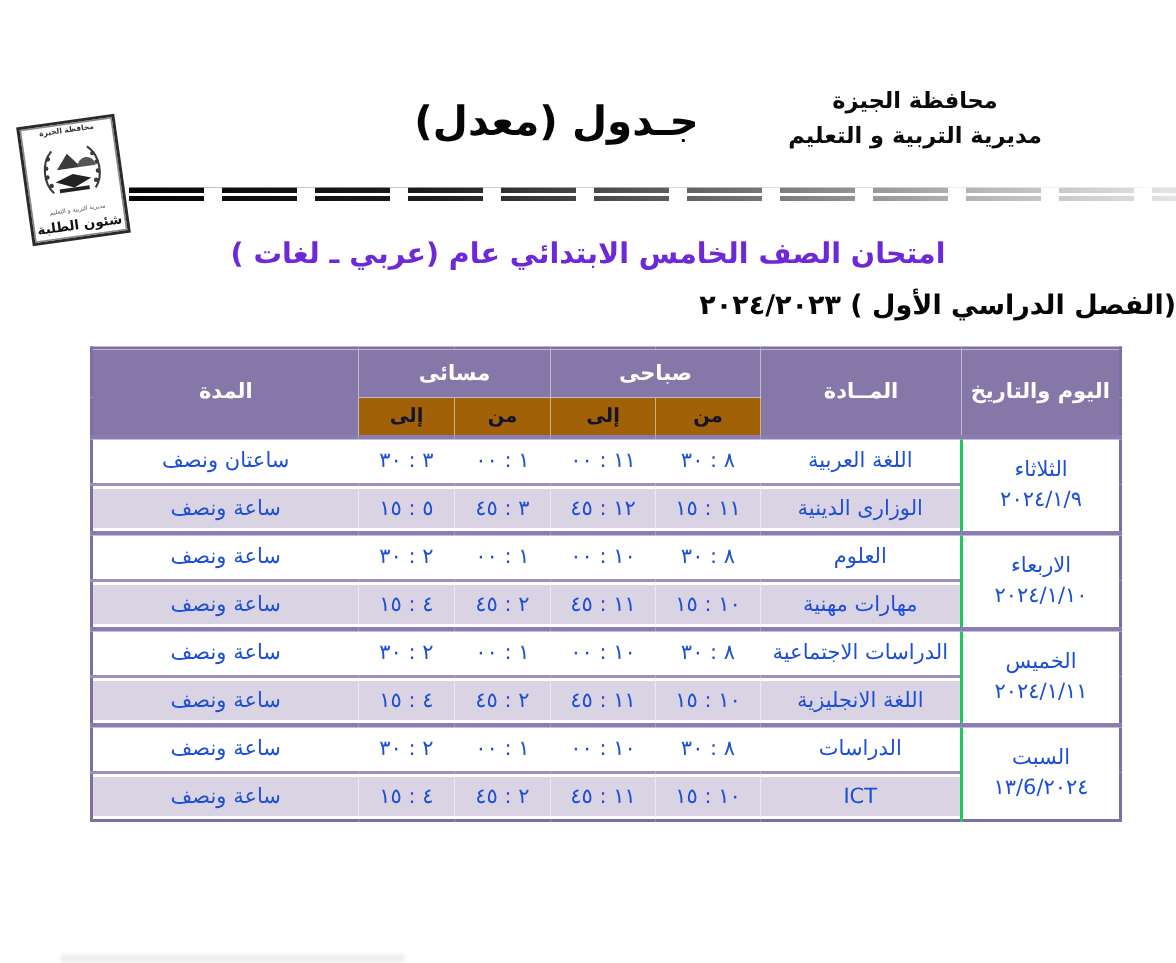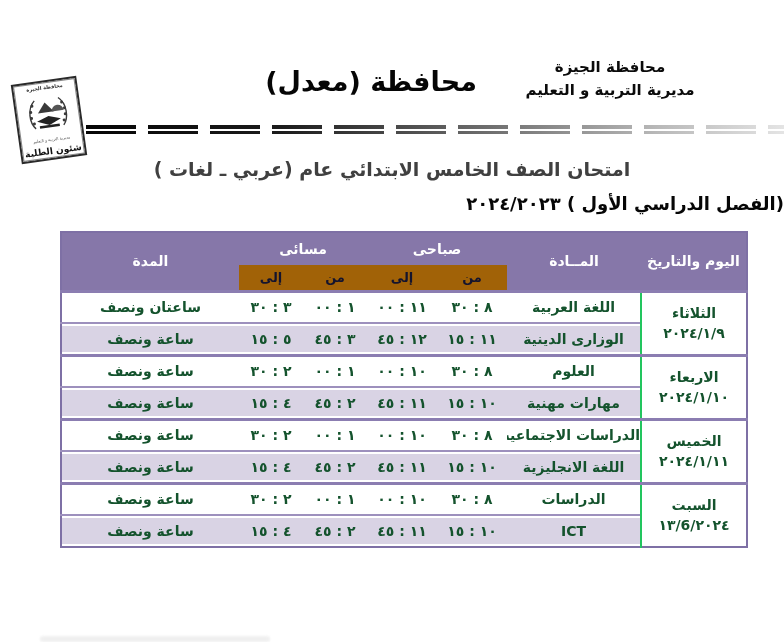--- a/index.html
+++ b/index.html
@@ -20,40 +20,40 @@
   .stamp-mid { font-size:4px; color:#555; white-space:nowrap; }
   .stamp-bottom { font-size:9px; font-weight:bold; color:#111; white-space:nowrap; }
   .divider { position:absolute; top:125px; left:86px; width:698px; height:9px;
              background-image:
                repeating-linear-gradient(to right, rgba(0,0,0,0) 0 50px, #fff 50px 62px),
                linear-gradient(to bottom, rgba(0,0,0,0) 0 3.5px, #fff 3.5px 5.5px, rgba(0,0,0,0) 5.5px),
                linear-gradient(to right, #050505 0%, #1c1c1c 28%, #6f6f6f 58%, #b9b9b9 82%, #e4e4e4 100%); }
 
   
   .exam-title { position:absolute; top:158px; left:0; width:784px; text-align:center;
-                font-size:19px; font-weight:bold; color:#404040; }
+                font-size:19px; font-weight:bold; color:#6d28d9; }
   .term-title { position:absolute; top:193px; left:0; width:784px; text-align:right;
                 font-size:18px; font-weight:bold; color:#060606; }
 
   
   .sched-wrap { position:absolute; top:231px; left:60px; }
   table.sched { width:686px; border-collapse:collapse; table-layout:fixed; direction:rtl;
                 border:2px solid #7e70a5; }
   .sched th, .sched td { text-align:center; vertical-align:middle; overflow:hidden; }
   .sched thead th { background:#8677a9; color:#fff; font-weight:bold; font-size:14px; }
   .sched thead tr.h1 th { height:33px; }
   .sched thead tr.h2 th { height:26px; background:#a16207; color:#14142e; font-size:13px; }
   .col-day  { width:106px; }
   .col-sub  { width:134px; }
   .col-mf   { width:70px; }
   .col-mt   { width:70px; }
   .col-ef   { width:64px; }
   .col-et   { width:64px; }
   .col-dur  { width:178px; }
-  .sched tbody td { height:32px; font-size:14px; font-weight:bold; color:#14532d; background:#fff; }
+  .sched tbody td { height:32px; font-size:14px; font-weight:normal; color:#1d4ed8; background:#fff; }
   .sched tbody tr.alt td { background:#d9d3e4;
         box-shadow:inset 0 2px 0 #fff, inset 0 -2px 0 #fff; }
   .sched tbody td.day { background:#fff !important; box-shadow:none;
         border-left:2px solid #22c55e; font-size:14px; line-height:1.45; }
   .sched tbody tr.grp td { border-top:3px solid #8b7db1; }
   .sched tbody tr.inner td { border-top:2px solid #9d90bd; }
   .time { direction:ltr; unicode-bidi:isolate; white-space:nowrap; }
   .subj { white-space:nowrap; }
 
   
@@ -70,21 +70,21 @@
 </head>
 <body>
 
 <div class="page">
 
   <div class="org-block" dir="rtl">
     <div>محافظة الجيزة</div>
     <div>مديرية التربية و التعليم</div>
   </div>
 
-  <div class="center-title" dir="rtl">محافظة (معدل)</div>
+  <div class="center-title" dir="rtl">جـدول (معدل)</div>
 
   <div class="stamp">
     <div class="stamp-top" dir="rtl">محافظة الجيزة</div>
     <svg class="emblem" width="44" height="38" viewBox="0 0 44 38">
       <g stroke="#3a3a3a" fill="none" stroke-width="1.4">
         <path d="M8,33 C2,26 2,12 10,5"></path>
         <path d="M36,33 C42,26 42,12 34,5"></path>
       </g>
       <g fill="#3a3a3a">
         <circle cx="7" cy="28" r="1.5"></circle>

